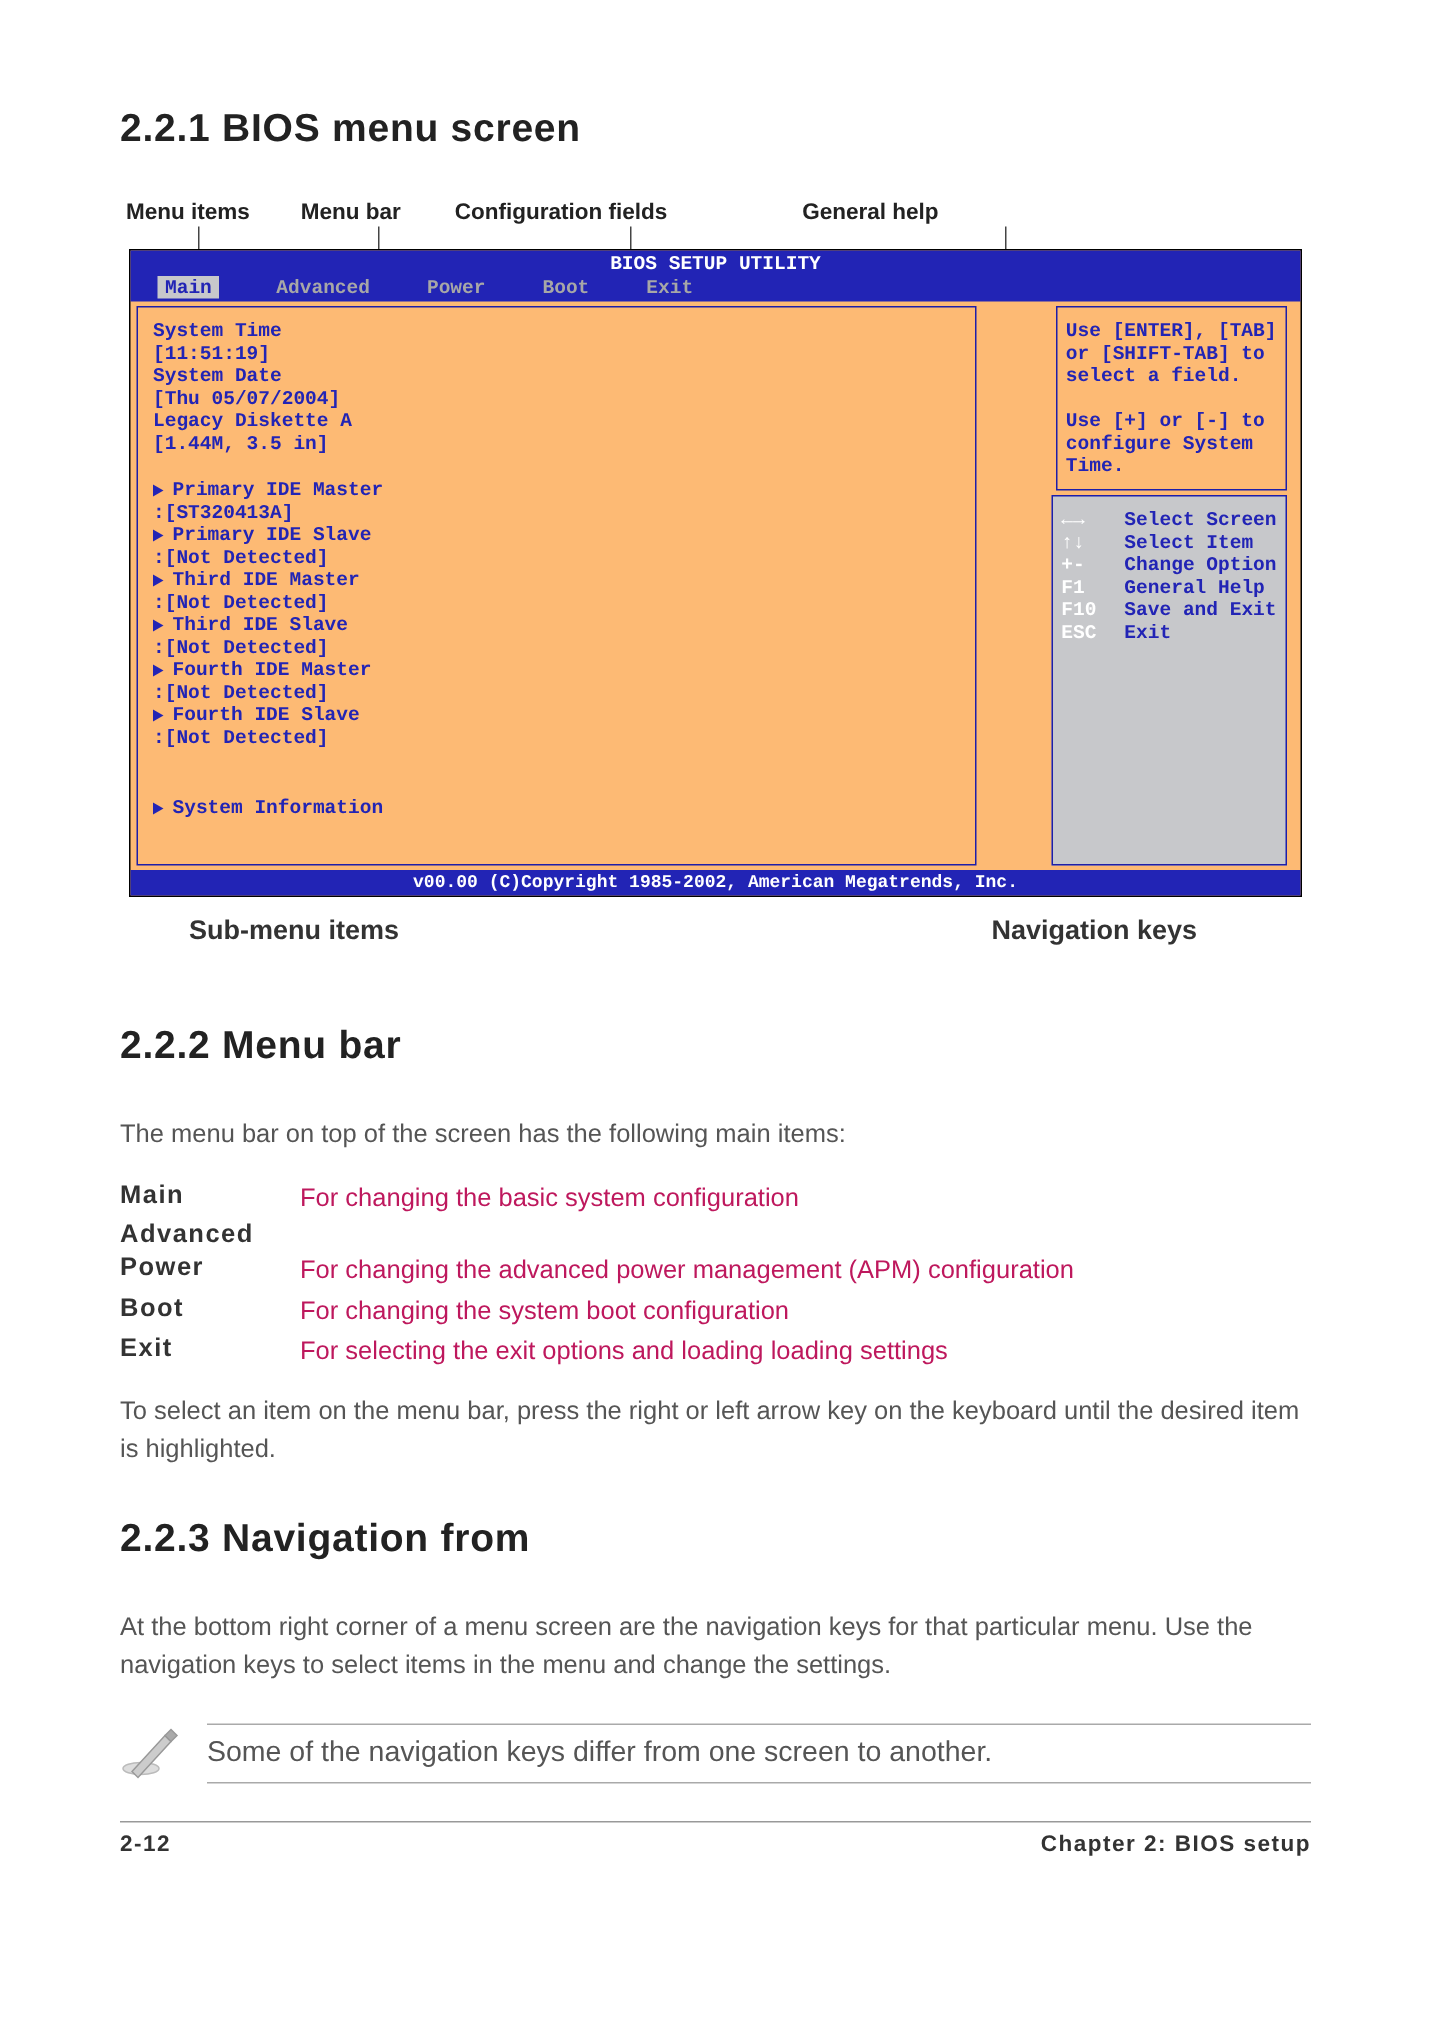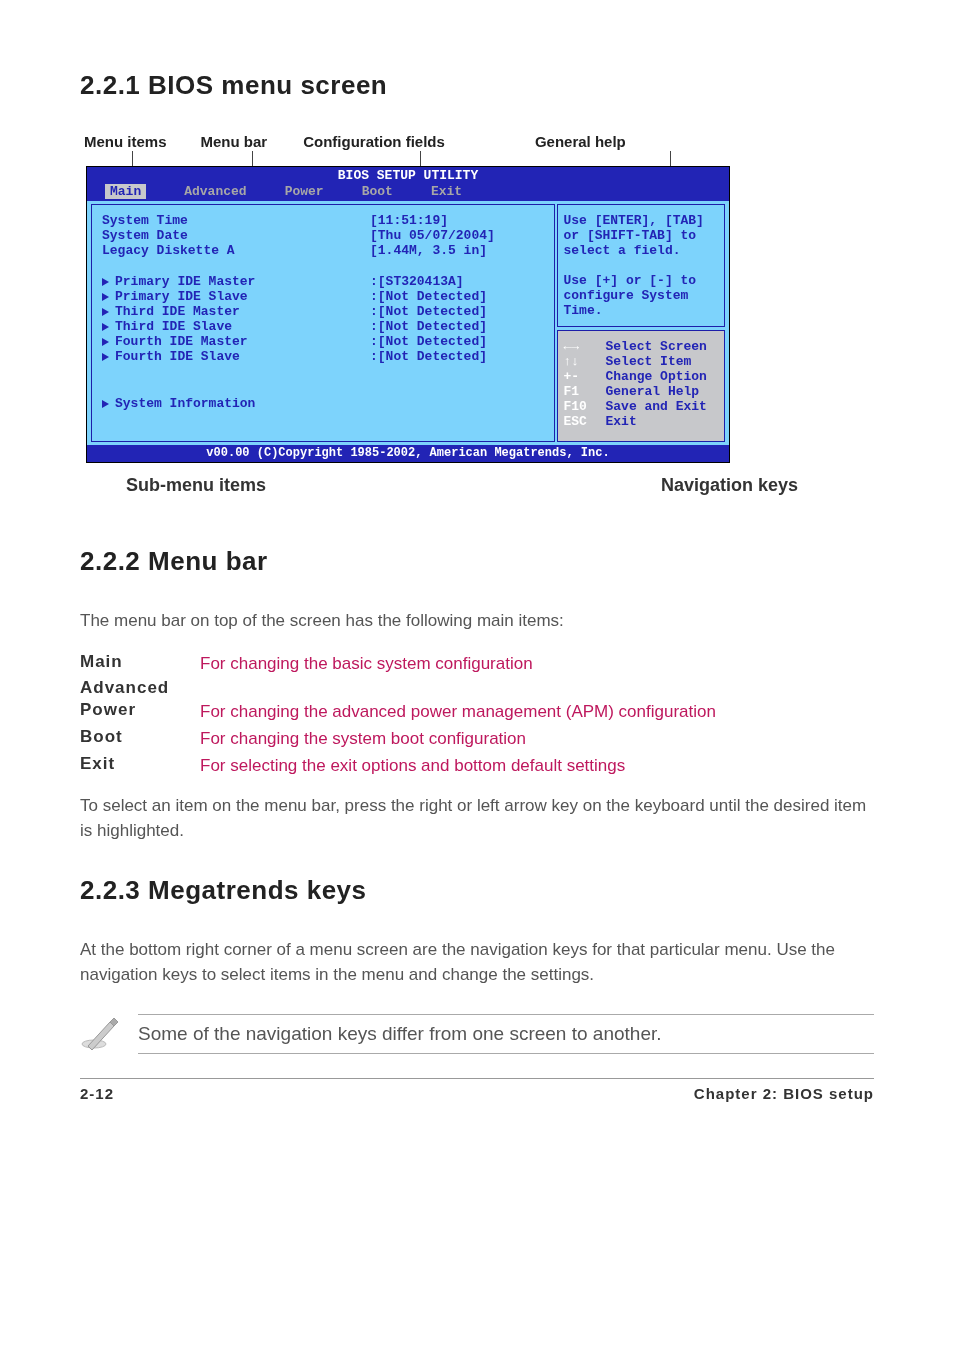--- a/index.html
+++ b/index.html
@@ -20,26 +20,26 @@
     .labels-row {
       display: flex;
       font-size: 15px;
       font-weight: bold;
       color: #222;
       margin-bottom: 6px;
       position: relative;
     }
     .labels-row .lbl { position: relative; }
     .bios-box {
-      width: 644px;
+      width: 782px;
       font-family: "Courier New", monospace;
       font-size: 13px;
       font-weight: bold;
       border: 1px solid #000;
-      background: #7dd3fc;
+      background: #fdba74;
       position: relative;
       margin-left: 6px;
       margin-top: 16px;
     }
     .bios-title-bar {
       background: #2224b5;
       color: #6f6f6f;
       text-align: center;
       padding: 1px 0;
     }
@@ -64,39 +64,40 @@
       border: 1px solid #1d1ea9;
       margin: 3px 2px 3px 4px;
       padding: 8px 6px 30px 10px;
       position: relative;
     }
     .bios-right {
       width: 205px;
       margin: 3px 4px 3px 0;
       display: flex;
       flex-direction: column;
+      align-items: flex-end;
     }
     .bios-right-top {
       border: 1px solid #1d1ea9;
       padding: 8px 6px;
       color: #2224b5;
       flex: 0 0 auto;
     }
     .bios-right-bottom {
       border: 1px solid #1d1ea9;
       padding: 8px 6px 6px 6px;
       margin-top: 3px;
       color: #fff;
       background: #c7c8cb;
       flex: 1 1 auto;
     }
     .nav-row { display: flex; }
     .nav-key { width: 42px; color: #fff; }
     .nav-desc { color: #2224b5; }
-    .left-row { display: flex; line-height: 15px; }
+    .left-row { display: flex; line-height: 15px; flex-direction: column; }
     .left-label { width: 268px; color: #2224b5; display: flex; align-items: center; }
     .left-value { color: #2224b5; }
     .tri {
       display: inline-block;
       width: 0; height: 0;
       border-top: 4px solid transparent;
       border-bottom: 4px solid transparent;
       border-left: 7px solid #2224b5;
       margin-right: 6px;
     }
@@ -337,27 +338,27 @@
     <div class="def-row">
       <div class="def-term">Power</div>
       <div class="def-desc">For changing the advanced power management (APM) configuration</div>
     </div>
     <div class="def-row">
       <div class="def-term">Boot</div>
       <div class="def-desc">For changing the system boot configuration</div>
     </div>
     <div class="def-row">
       <div class="def-term">Exit</div>
-      <div class="def-desc">For selecting the exit options and bottom default settings</div>
+      <div class="def-desc">For selecting the exit options and loading loading settings</div>
     </div>
   </div>
 
 <div class="body-text">To select an item on the menu bar, press the right or left arrow key on the keyboard until the desired item is highlighted.</div>
 
-<div class="heading" style="margin-top:32px;">2.2.3   Megatrends keys</div>
+<div class="heading" style="margin-top:32px;">2.2.3   Navigation from</div>
 <div class="body-text">At the bottom right corner of a menu screen are the navigation keys for that particular menu. Use the navigation keys to select items in the menu and change the settings.</div>
 
 <div class="note-box">
   <span class="note-icon">
     <svg viewBox="0 0 40 40">
       <ellipse cx="14" cy="32" rx="12" ry="4" fill="#ddd" stroke="#bbb" stroke-width="1"></ellipse>
       <polygon points="8,34 30,10 34,14 12,38" fill="#ccc" stroke="#999" stroke-width="1"></polygon>
       <polygon points="30,10 34,6 38,10 34,14" fill="#aaa" stroke="#999" stroke-width="1"></polygon>
     </svg>
   </span>

